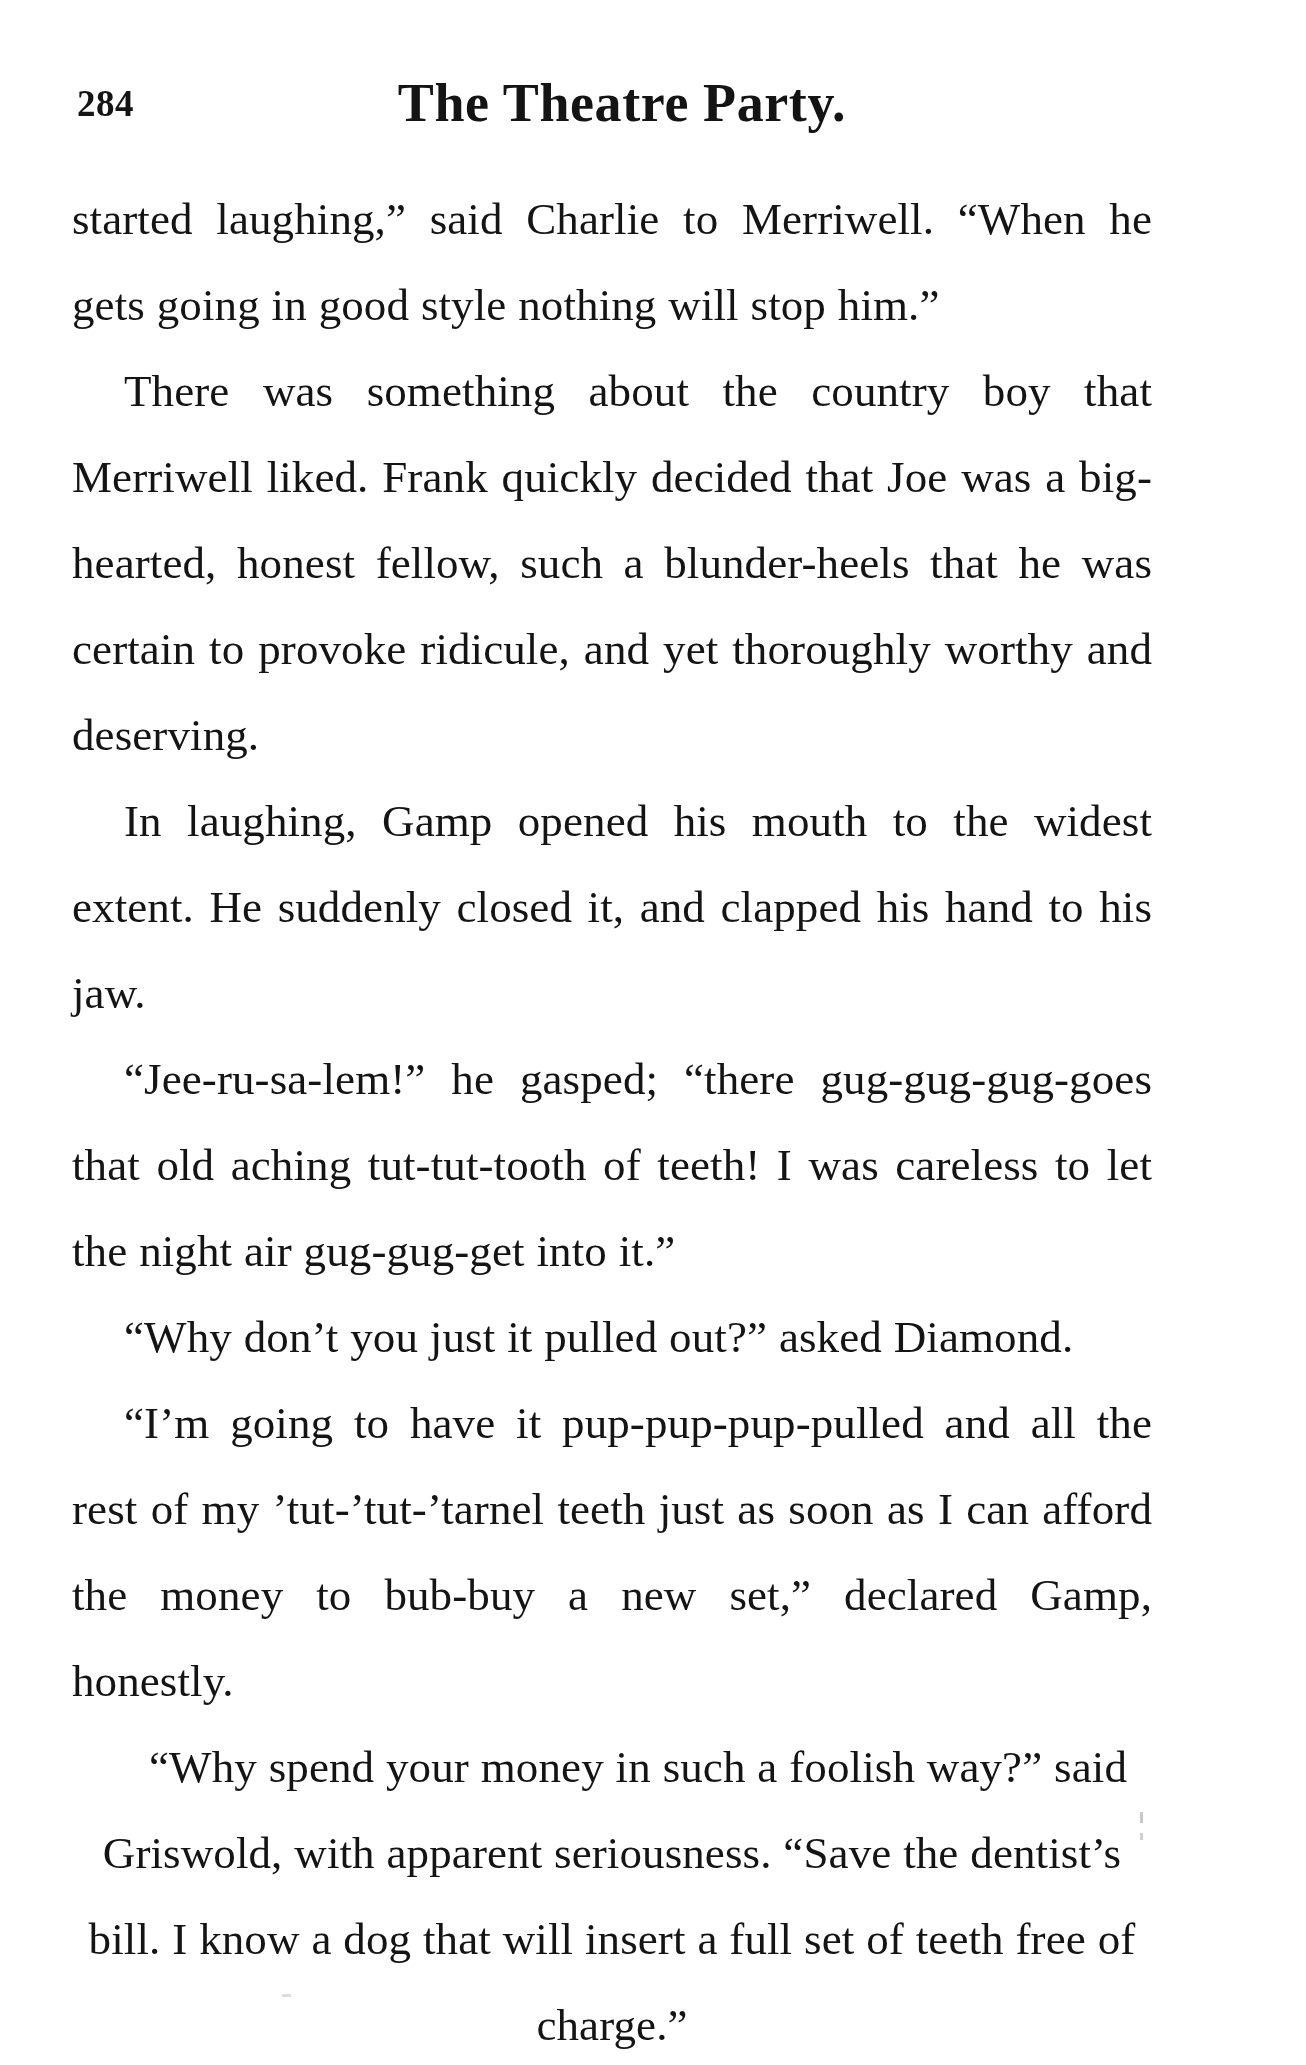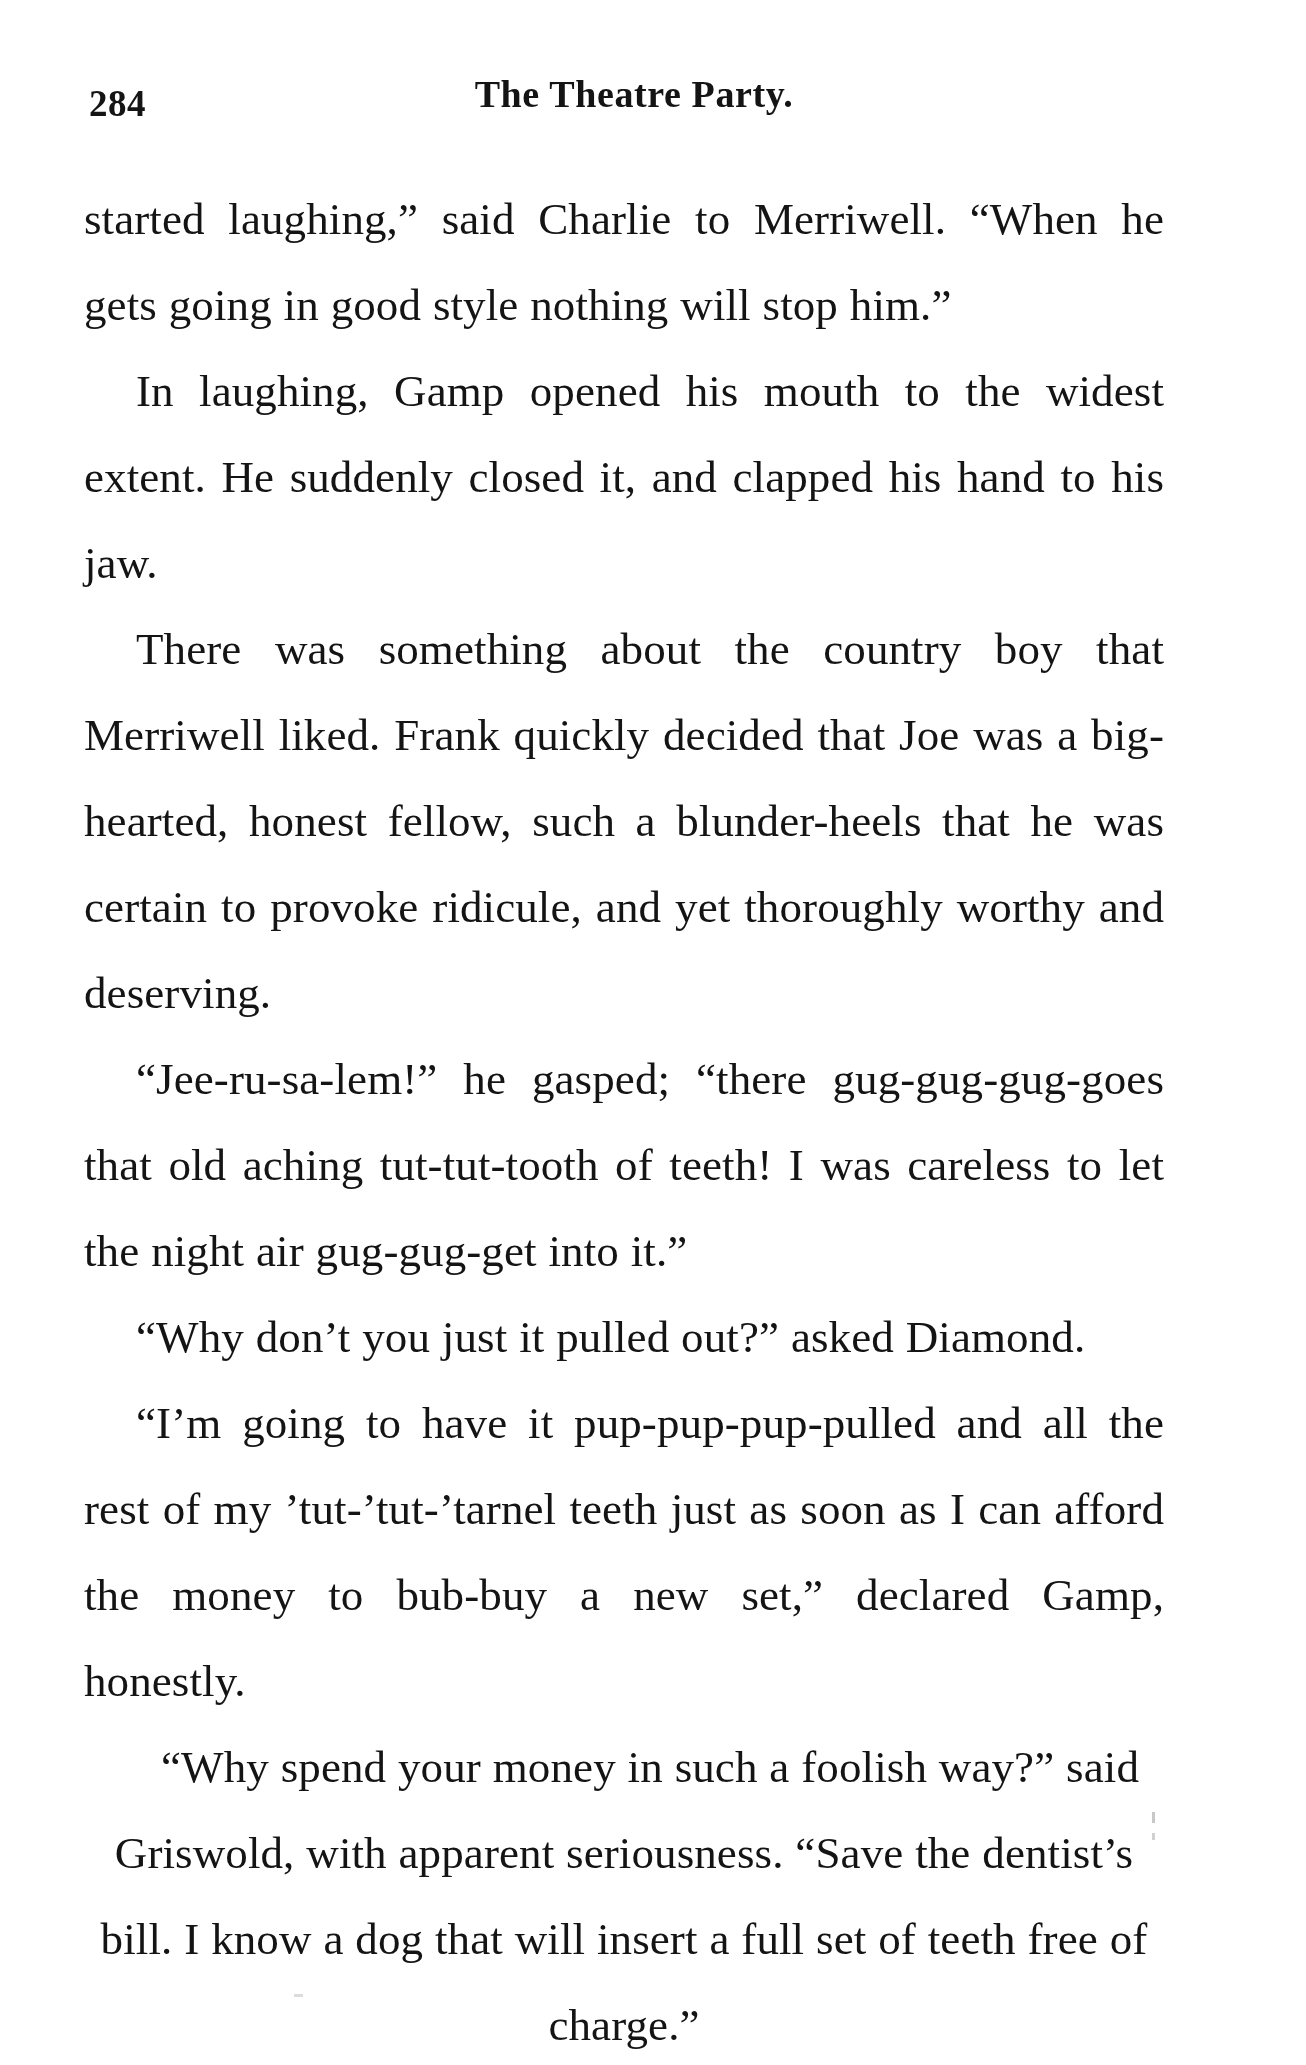--- a/index.html
+++ b/index.html
@@ -10,21 +10,21 @@
   body {
     width: 1306px;
     height: 2065px;
     position: relative;
     font-family: "Liberation Serif", serif;
     color: #141414;
     overflow: hidden;
   }
   .page {
     position: absolute;
-    left: 12px;
+    left: 0;
     top: 0;
     width: 1220px;
     height: 2065px;
     background: #ffffff;
   }
   .page-inner {
     position: absolute;
     left: 72px;
     top: 58px;
     width: 1080px;
@@ -42,21 +42,21 @@
     font-weight: 700;
     letter-spacing: 0.5px;
     font-family: "Liberation Serif", serif;
   }
   .running-head {
     position: absolute;
     left: 0;
     top: 14px;
     width: 1080px;
     text-align: center;
-    font-size: 38px;
+    font-size: 54px;
     font-weight: 700;
     letter-spacing: 0.6px;
     padding-left: 20px;
     box-sizing: border-box;
   }
   .body-text {
     position: absolute;
     left: 0;
     top: 118px;
     width: 1080px;
@@ -113,22 +113,22 @@
 <div class="page">
   <div class="page-inner">
 
     <div class="header">
       <div class="folio">284</div>
       <div class="running-head">The Theatre Party.</div>
     </div>
 
     <div class="body-text">
       <p class="para">started laughing,” said Charlie to Merriwell.  “When he gets going in good style nothing will stop him.”</p>
+      <p class="para indent">There was something about the country boy that Merriwell liked.  Frank quickly decided that Joe was a big-hearted, honest fellow, such a blunder-heels that he was certain to provoke ridicule, and yet thoroughly worthy and deserving.</p>
       <p class="para indent">In laughing, Gamp opened his mouth to the widest extent.  He suddenly closed it, and clapped his hand to his jaw.</p>
-      <p class="para indent">There was something about the country boy that Merriwell liked.  Frank quickly decided that Joe was a big-hearted, honest fellow, such a blunder-heels that he was certain to provoke ridicule, and yet thoroughly worthy and deserving.</p>
       <p class="para indent">“Jee-ru-sa-lem!” he gasped; “there gug-gug-gug-goes that old aching tut-tut-tooth of teeth!  I was careless to let the night air gug-gug-get into it.”</p>
       <p class="para indent">“Why don’t you just it pulled out?” asked Diamond.</p>
       <p class="para indent">“I’m going to have it pup-pup-pup-pulled and all the rest of my ’tut-’tut-’tarnel teeth just as soon as I can afford the money to bub-buy a new set,” declared Gamp, honestly.</p>
       <p class="para indent last-center">“Why spend your money in such a foolish way?” said Griswold, with apparent seriousness.  “Save the dentist’s bill.  I know a dog that will insert a full set of teeth free of charge.”</p>
     </div>
 
   </div>
 
   <div class="speck speck-a"></div>
   <div class="speck speck-b"></div>

